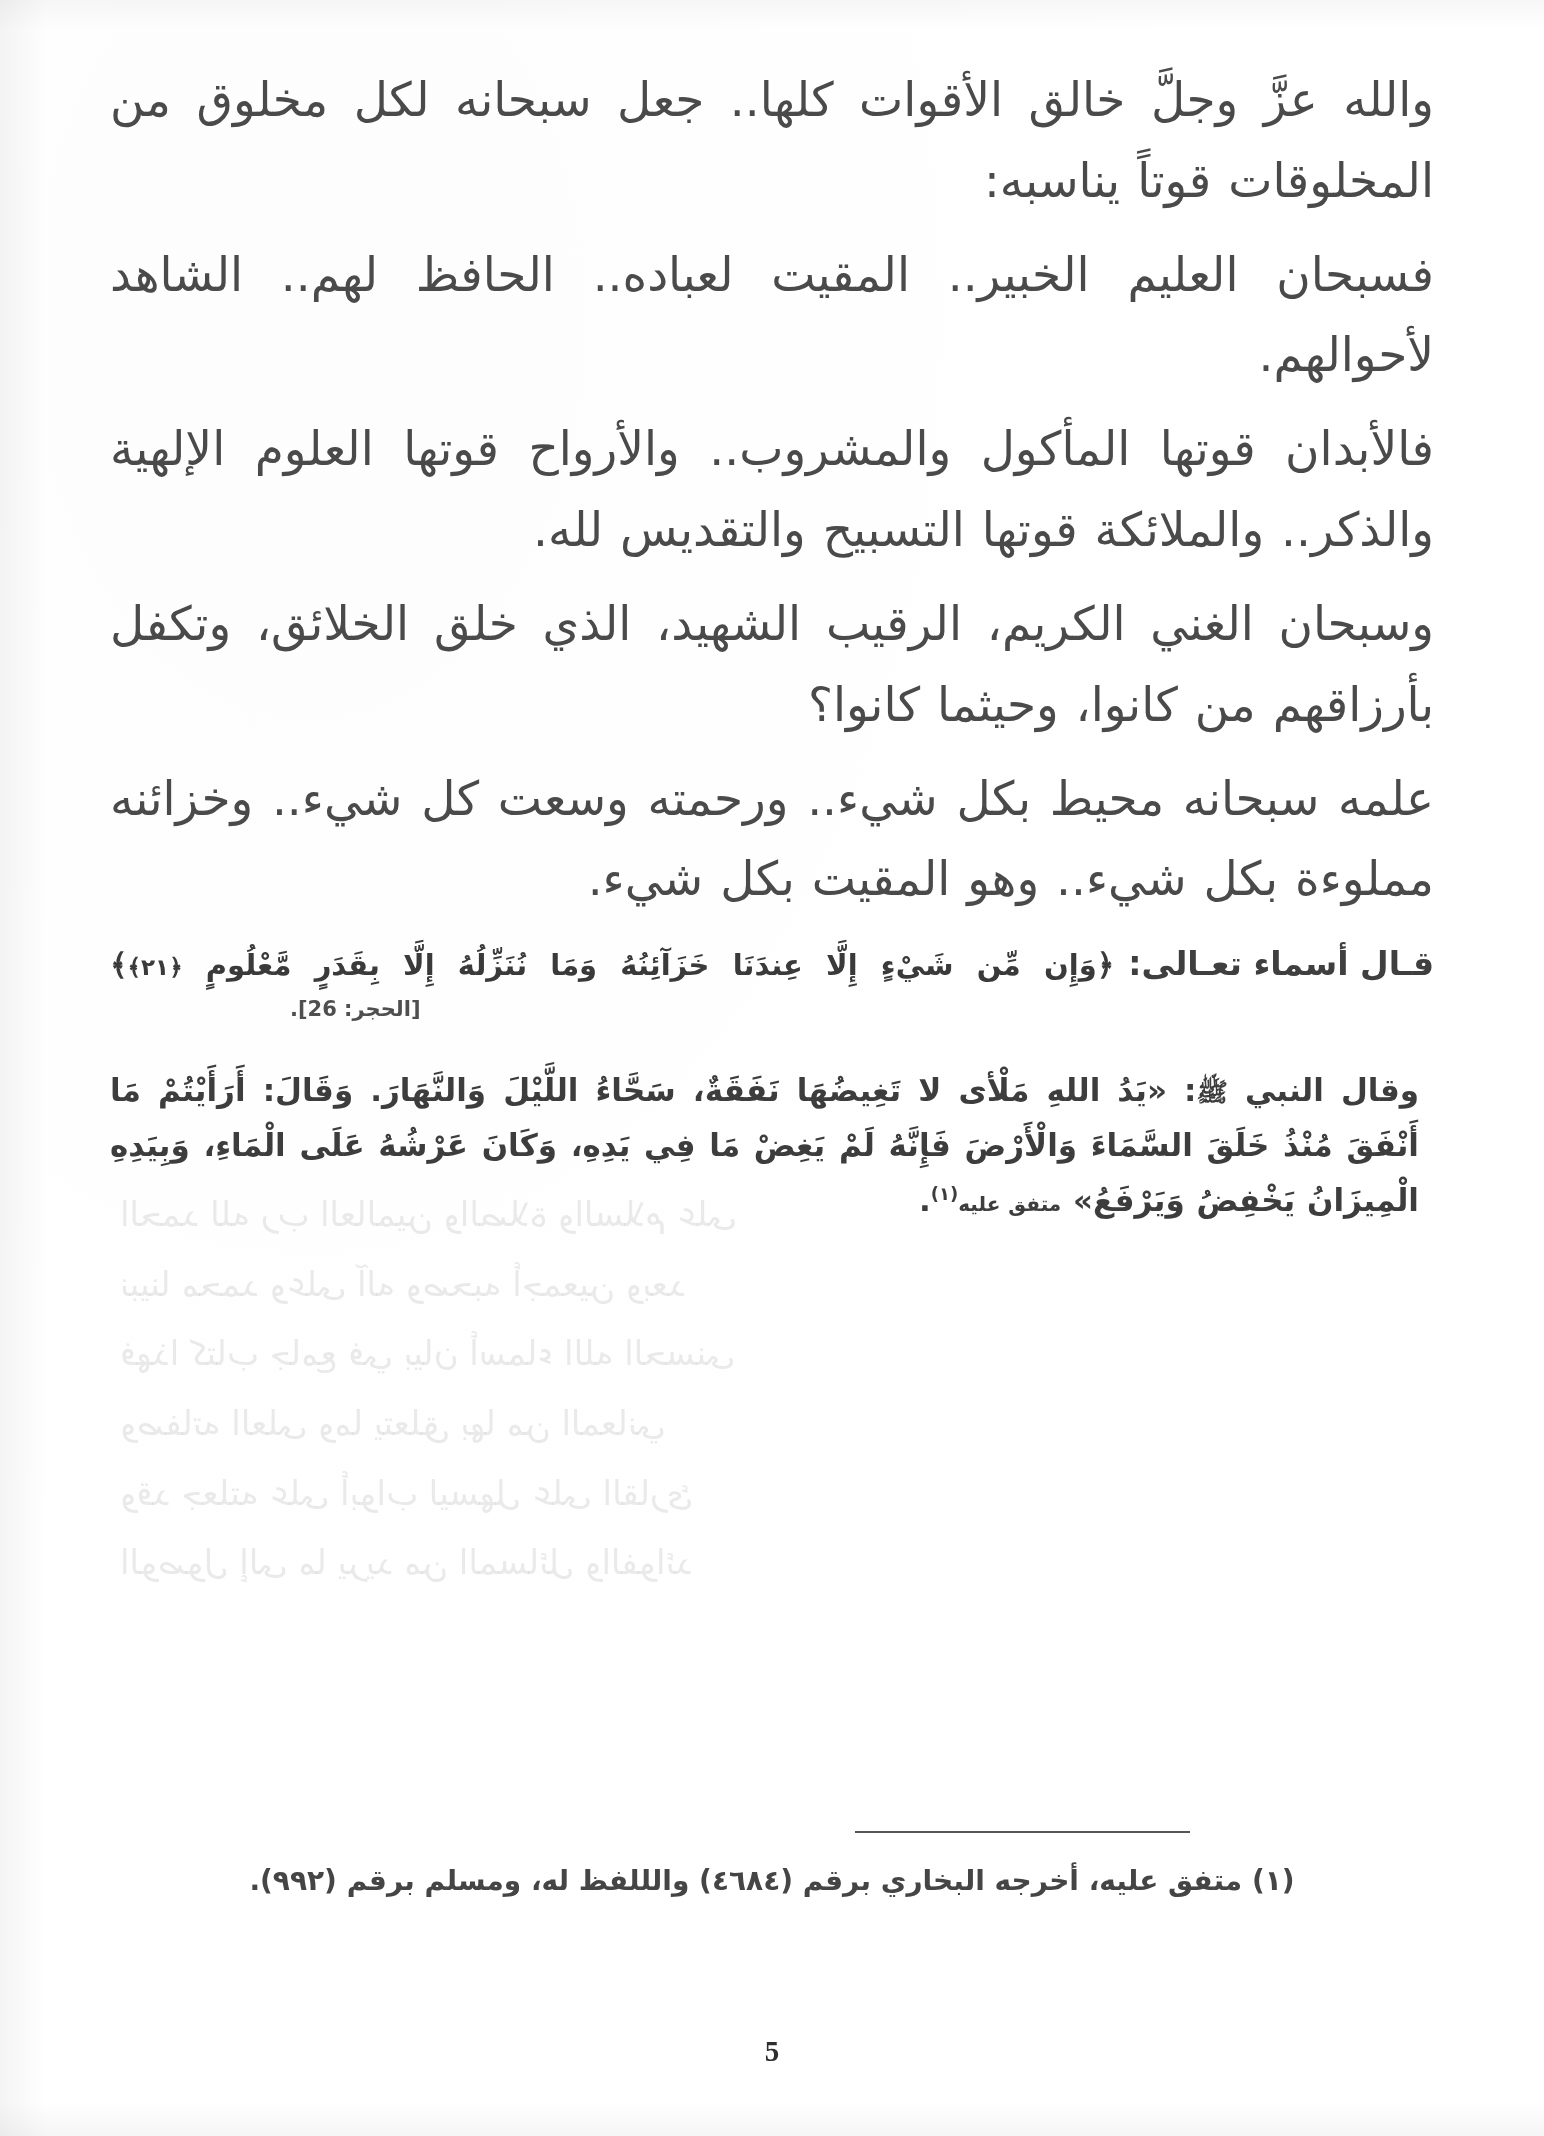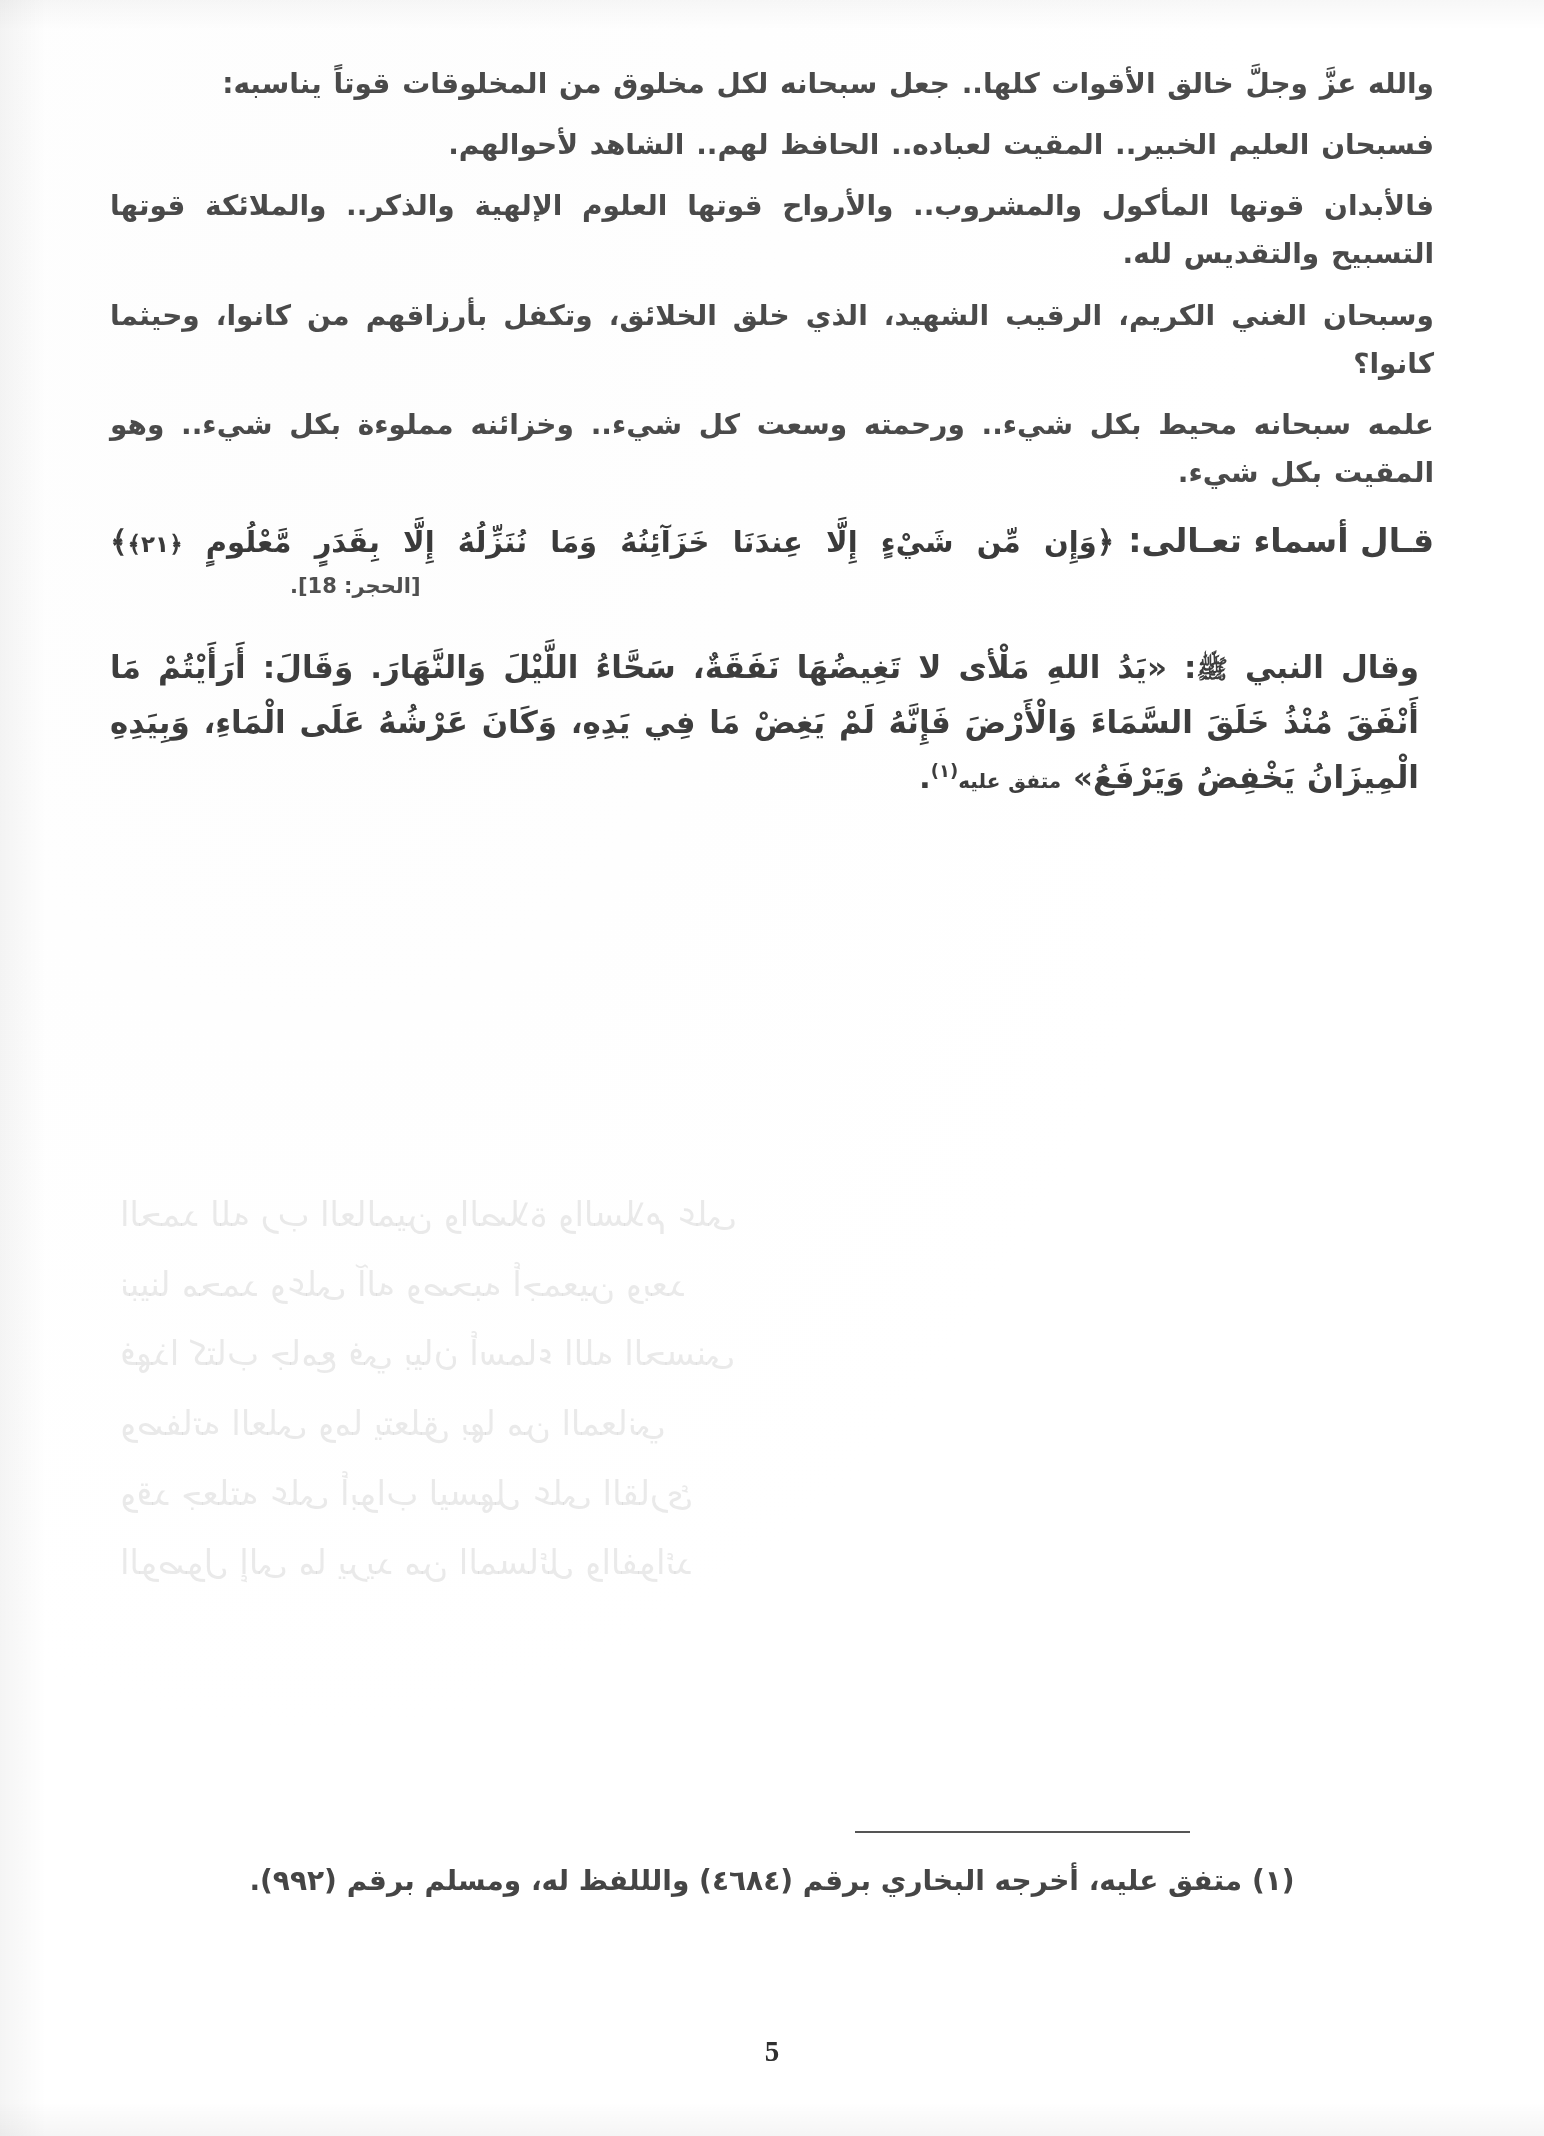--- a/index.html
+++ b/index.html
@@ -50,26 +50,26 @@
   .text-block {
     position: absolute;
     right: 110px;
     left: 110px;
     top: 0;
   }
 
   
   .para {
     font-family: "DejaVu Sans", "Liberation Sans", sans-serif;
-    font-size: 28px;
+    font-size: 47px;
     line-height: 1.72;
     text-align: justify;
     text-align-last: center;
     color: #4a4a4a;
-    font-weight: 700;
+    font-weight: 400;
     margin: 0 0 13px 0;
     letter-spacing: 0px;
     word-spacing: 2px;
   }
 
   .para.justified {
     text-align: justify;
     text-align-last: right;
   }
 
@@ -227,21 +227,21 @@
     <p class="para justified">علمه سبحانه محيط بكل شيء.. ورحمته وسعت كل شيء.. وخزائنه مملوءة بكل شيء.. وهو المقيت بكل شيء.</p>
 
     <div class="quran-line">
       <span class="quran-intro">قـال أسماء تعـالى:</span>
       <span class="quran-verse">
         <span class="verse-bracket">﴿</span><span>وَإِن مِّن شَيْءٍ إِلَّا عِندَنَا خَزَآئِنُهُ وَمَا نُنَزِّلُهُ إِلَّا بِقَدَرٍ مَّعْلُومٍ</span>
         <span class="ayah-marker">﴿<span>٢١</span>﴾</span><span class="verse-bracket">﴾</span>
       </span>
     </div>
 
-    <div class="quran-ref">[الحجر: 18].</div>
+    <div class="quran-ref">[الحجر: 26].</div>
 
     <p class="hadith">
       <span>وقال النبي</span>
       <span class="pbuh">ﷺ</span><span>:</span>
       <span>«يَدُ اللهِ مَلْأى لا تَغِيضُهَا نَفَقَةٌ، سَحَّاءُ اللَّيْلَ وَالنَّهَارَ. وَقَالَ: أَرَأَيْتُمْ مَا أَنْفَقَ مُنْذُ خَلَقَ السَّمَاءَ وَالْأَرْضَ فَإِنَّهُ لَمْ يَغِضْ مَا فِي يَدِهِ، وَكَانَ عَرْشُهُ عَلَى الْمَاءِ، وَبِيَدِهِ الْمِيزَانُ يَخْفِضُ وَيَرْفَعُ»</span>
       <span class="takhrij">متفق عليه</span><span class="fn-ref">(١)</span><span>.</span>
     </p>
 
   </div>
 

